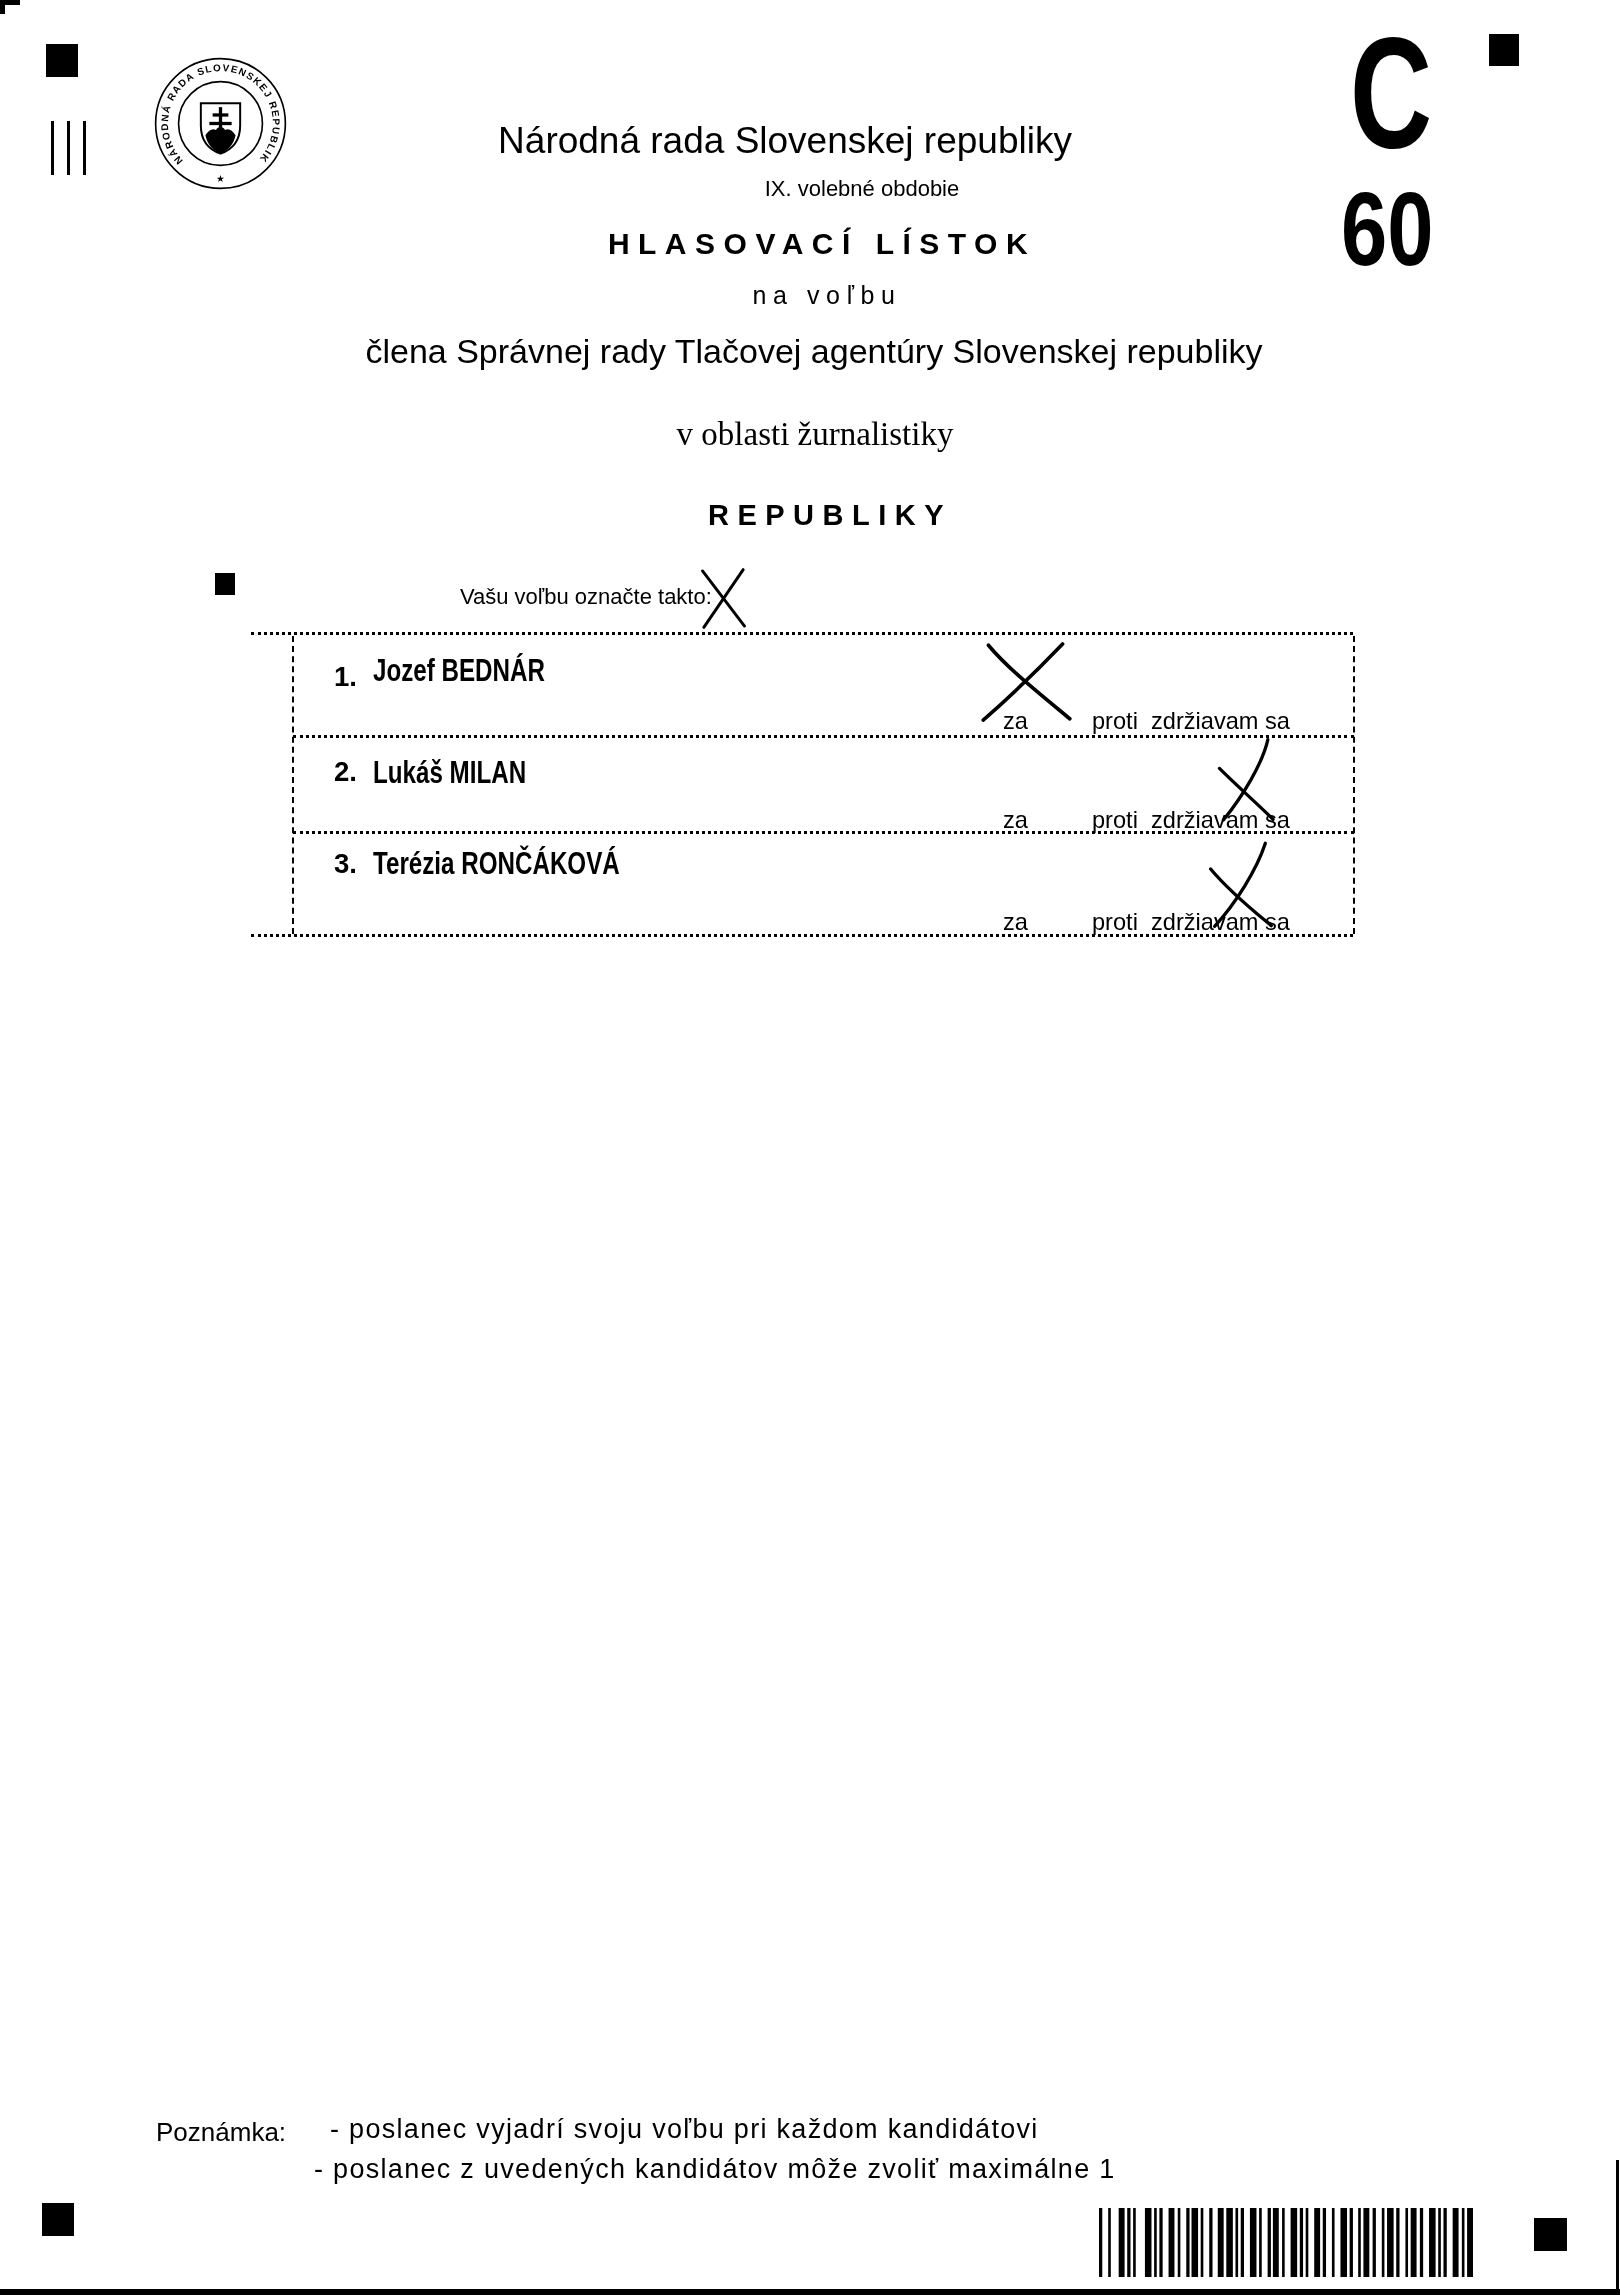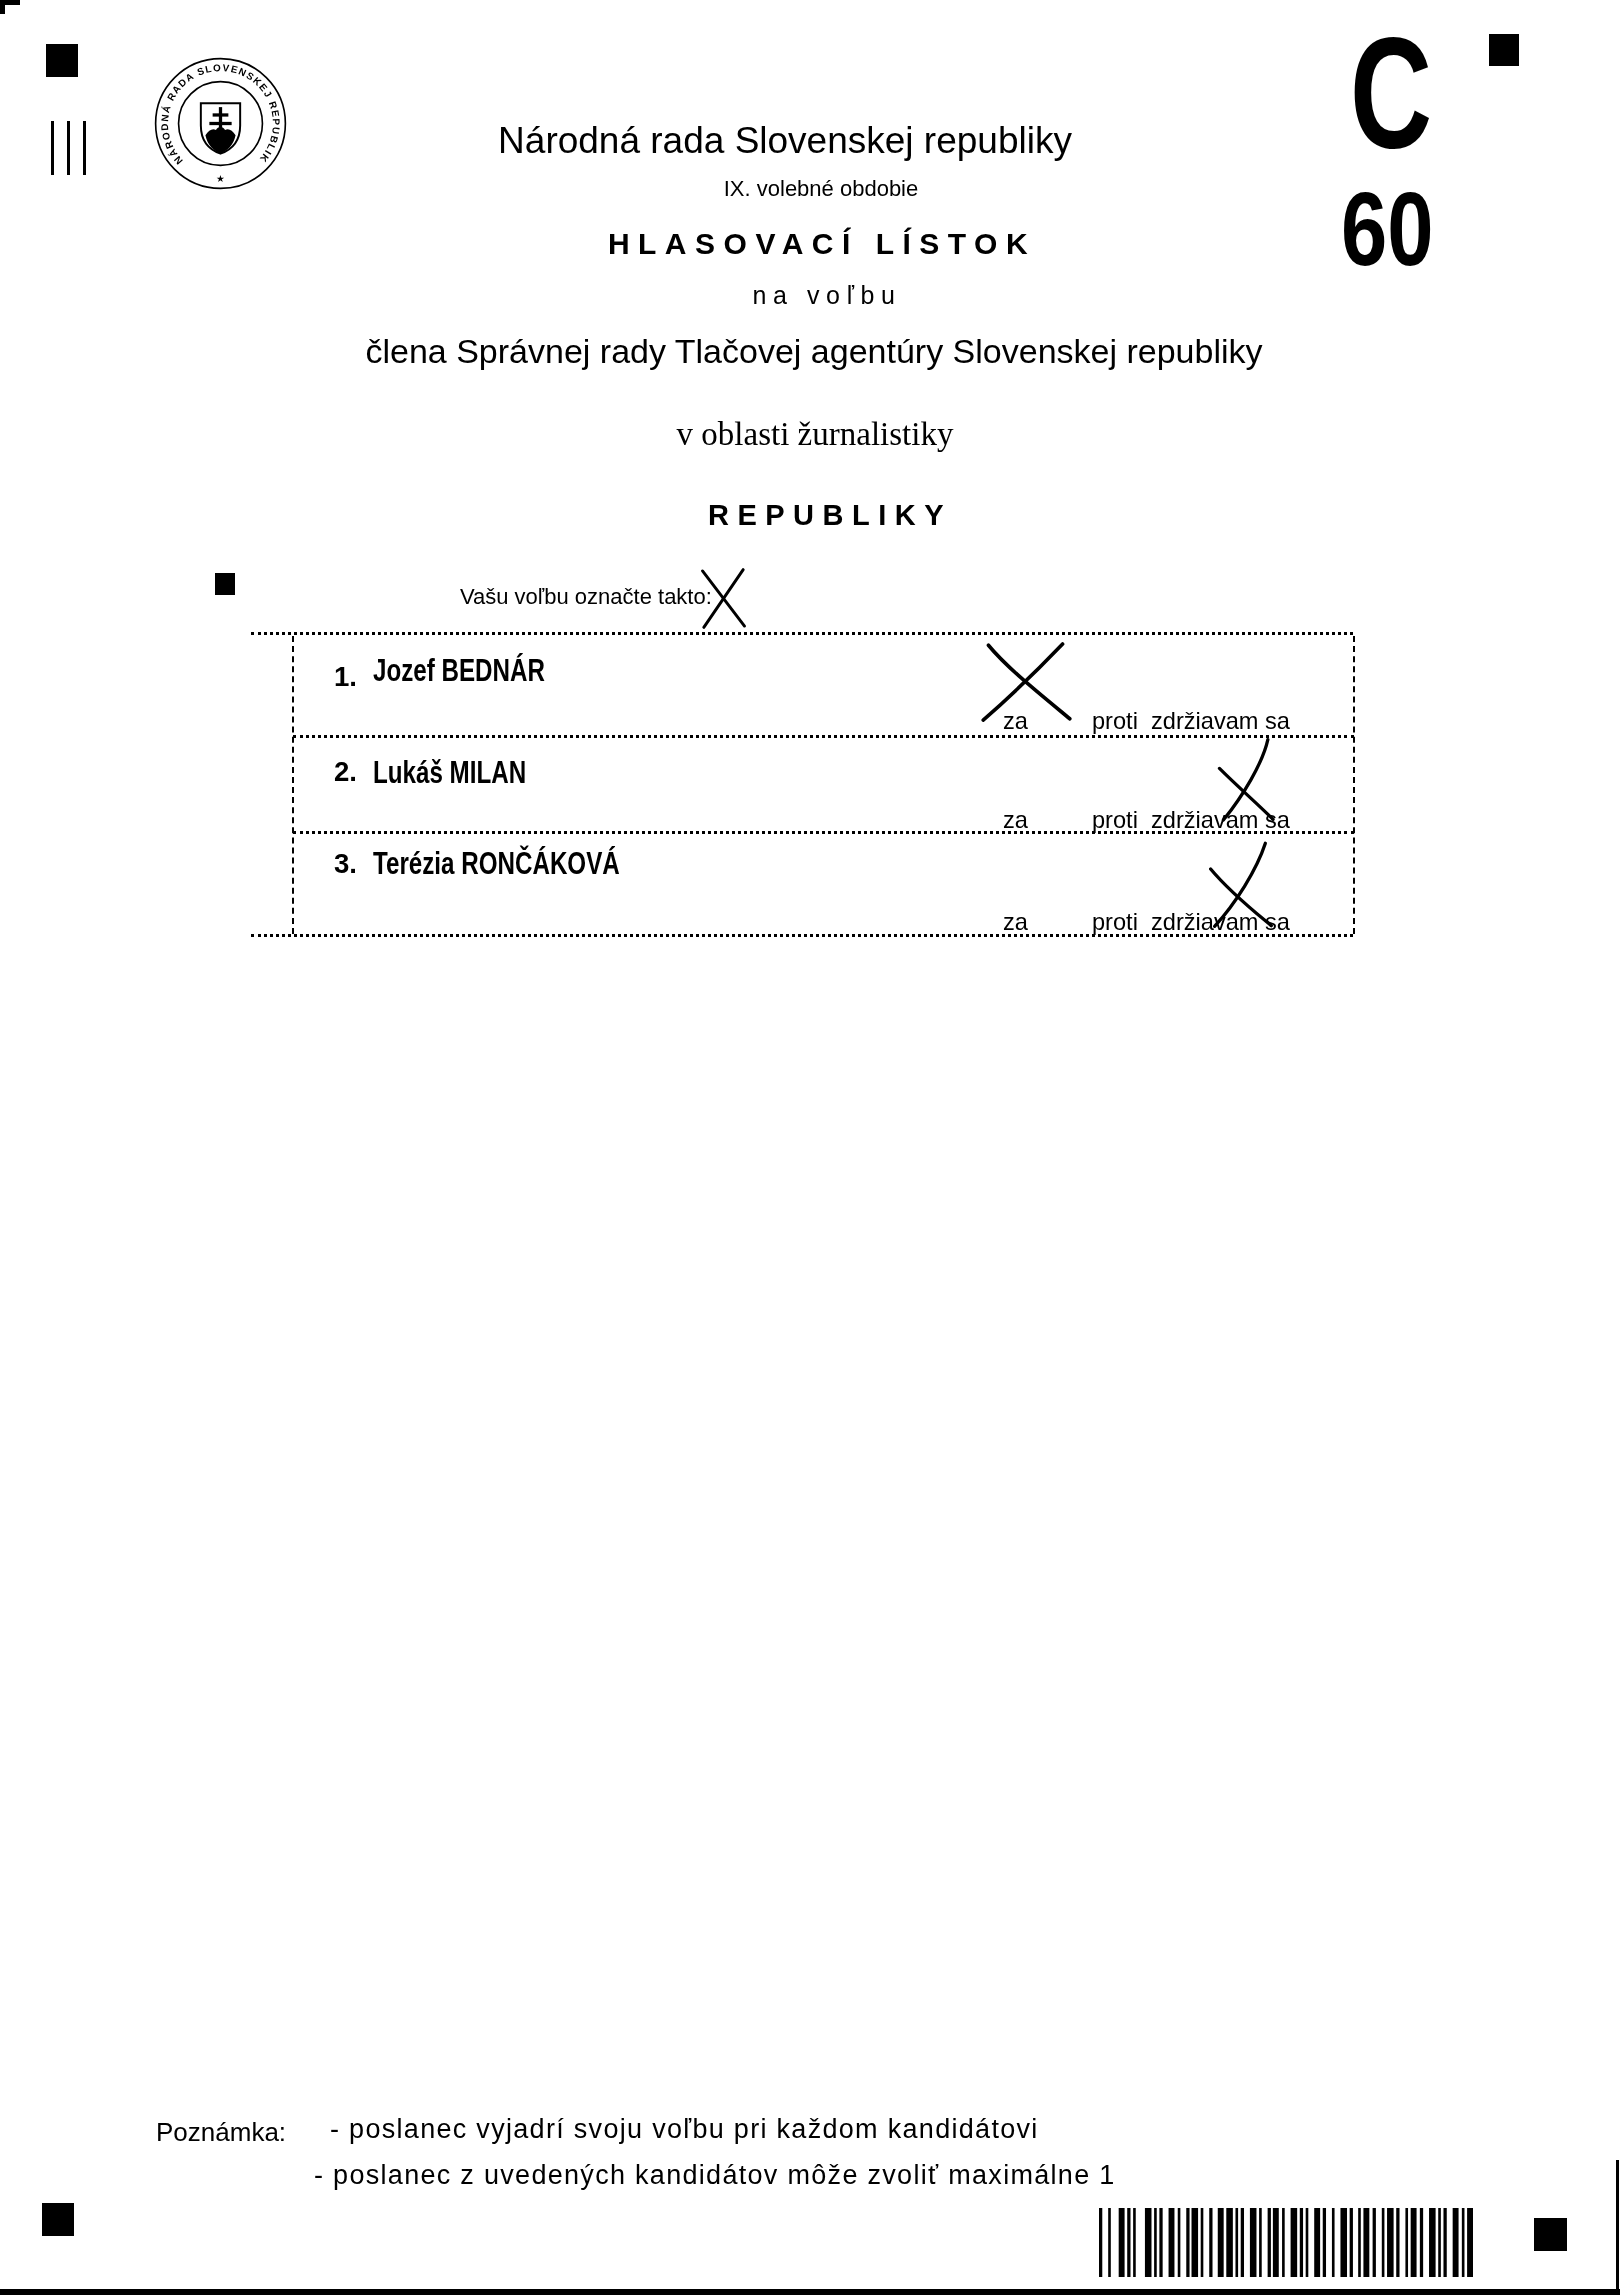--- a/index.html
+++ b/index.html
@@ -5,21 +5,21 @@
   html,body{margin:0;padding:0;background:#777;}
   .page{
     position:relative;width:1621px;height:2295px;background:#ffffff;
     font-family:"Liberation Sans", sans-serif;color:#000;overflow:hidden;
   }
   .abs{position:absolute;}
   .nowrap{white-space:nowrap;}
   .ctr{transform:translateX(-50%);}
   
   .institution{top:120px;left:785px;font-size:37px;}
-  .term{top:176px;left:821px;font-size:22px;}
+  .term{top:176px;left:862px;font-size:22px;}
   .doc-title{top:227px;left:822px;font-size:30px;font-weight:bold;letter-spacing:8.5px;}
   .subtitle{top:281px;left:827px;font-size:25px;letter-spacing:6.6px;}
   .position1{top:332px;left:814px;font-size:34px;}
   .position2{top:416px;left:815px;font-size:33px;font-family:Liberation Serif, serif;}
   .vote-heading{top:499px;left:830px;font-size:29px;font-weight:bold;letter-spacing:8.5px;}
   
   .code-letter{left:1350px;top:13px;font-size:158px;font-weight:bold;line-height:1;
     transform:scaleX(0.72);transform-origin:left top;}
   .code-number{left:1341px;top:177px;font-size:104px;font-weight:bold;line-height:1;
     transform:scaleX(0.8);transform-origin:left top;}
@@ -51,21 +51,21 @@
   
   .markx{position:absolute;}
   .markx path{stroke:#000;fill:none;stroke-linecap:round;}
   .markx-1{left:974px;top:640px;width:105px;height:84px;}
   .markx-2{left:1206px;top:737px;width:74px;height:85px;}
   .markx-3{left:1200px;top:840px;width:76px;height:89px;}
   .markx-sample{left:697px;top:567px;width:53px;height:63px;}
   
   .note-label{left:156px;top:2117px;font-size:26px;}
   .note-line1{left:314px;top:2114px;font-size:27px;letter-spacing:1.3px;margin-left:16px;}
-  .note-line2{left:314px;top:2154px;font-size:27px;letter-spacing:1.3px;margin-top:6px;}
+  .note-line2{left:314px;top:2154px;font-size:27px;letter-spacing:1.3px;}
   
   .sq{background:#000;}
   .sq-tl{left:46px;top:44px;width:31.5px;height:33px;}
   .sq-tr{left:1489px;top:34px;width:30px;height:31.5px;}
   .sq-ml{left:215px;top:573px;width:19.7px;height:22px;}
   .sq-bl{left:42px;top:2203px;width:31.5px;height:33px;}
   .sq-br{left:1534px;top:2218px;width:33px;height:33px;}
   .vline{background:#000;width:3.3px;height:54px;top:121px;}
   .vl-1{left:51px;} .vl-2{left:67px;} .vl-3{left:83px;}
   .corner-h{left:0;top:0;width:19.7px;height:5.3px;background:#000;}

